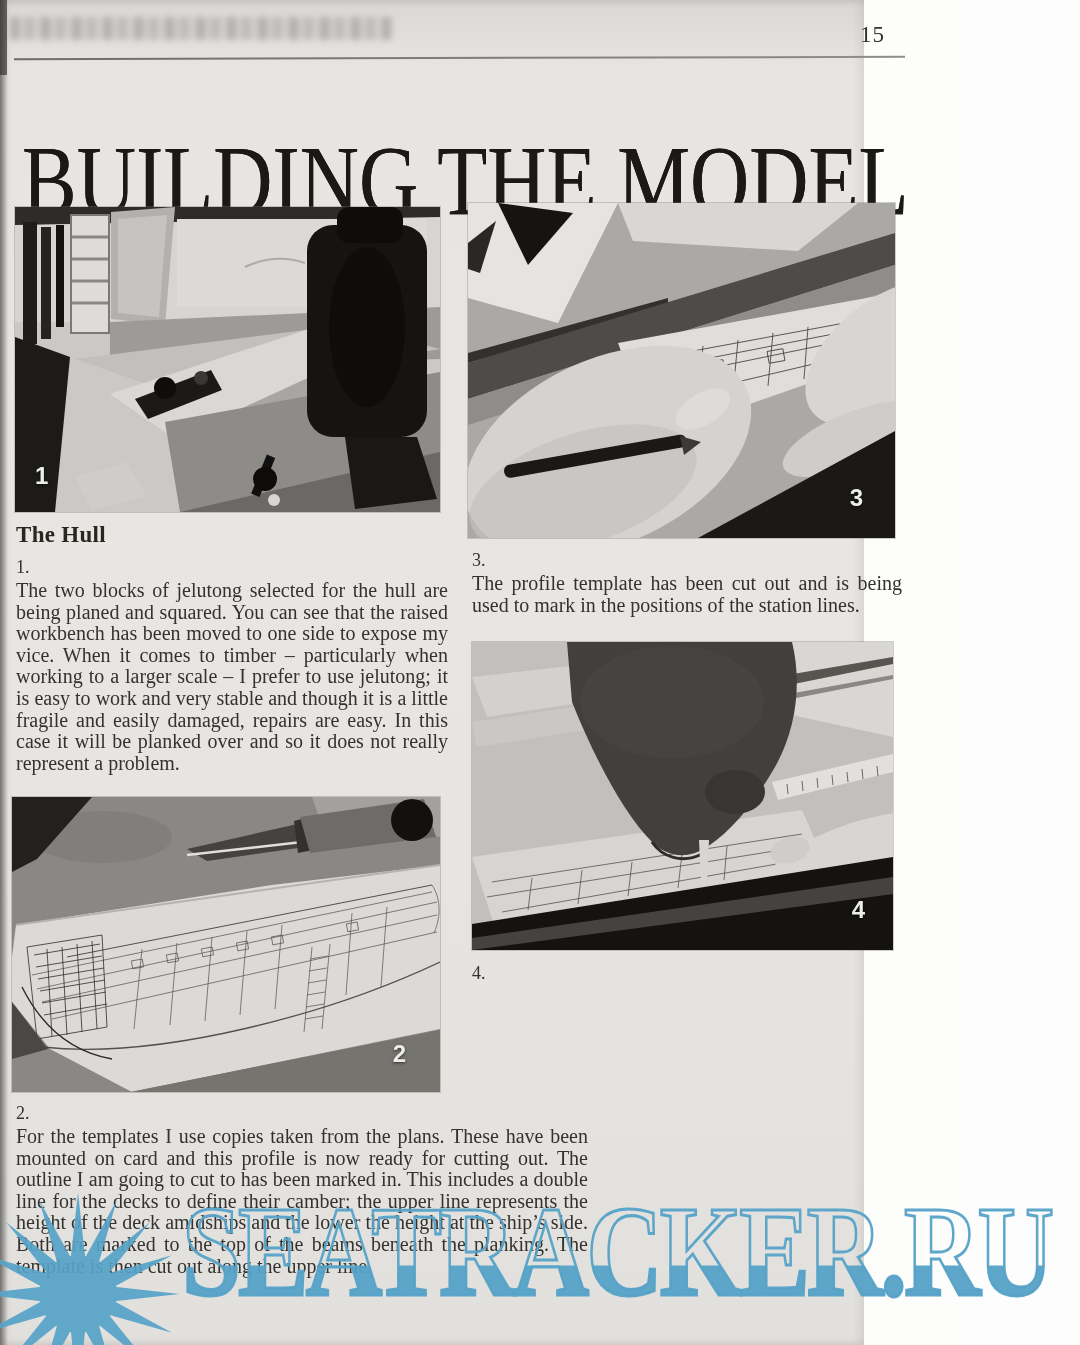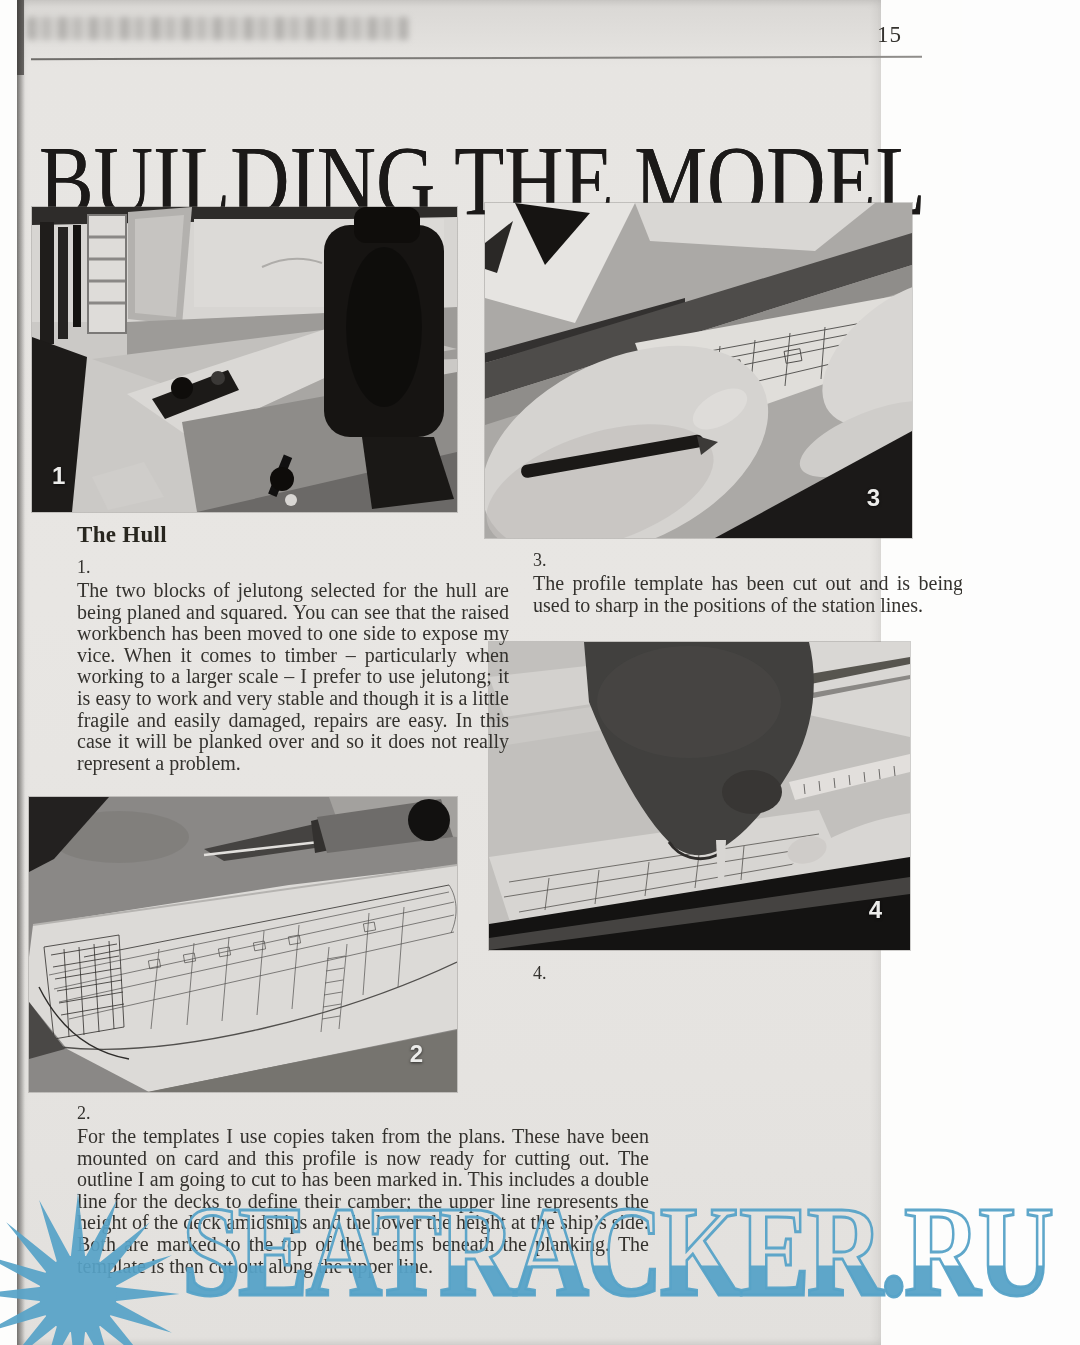--- a/index.html
+++ b/index.html
@@ -1,20 +1,20 @@
 <!DOCTYPE html>
 <html><head>
 <meta charset="utf-8">
 <style>
   html,body{margin:0;padding:0;background:#ffffff;}
   #root{position:relative;width:1080px;height:1345px;overflow:hidden;
         font-family:"Liberation Serif",serif;background:#fdfdfc;}
 
   
-  .page{position:absolute;left:17px;top:0;width:864px;height:1345px;
+  .page{position:absolute;left:0;top:0;width:864px;height:1345px;
         background:linear-gradient(180deg,#d9d7d4 0%,#e7e5e2 5%,#e8e6e3 45%,#e5e3e0 80%,#e2e0dd 100%);
         box-shadow:inset -4px 0 10px rgba(0,0,0,.07), inset 5px 0 9px rgba(0,0,0,.10);}
   .page-right-edge{position:absolute;left:962px;top:0;width:118px;height:1345px;background:#fdfdfd;}
   .left-edge-shadow{position:absolute;left:0;top:0;width:8px;height:1345px;
         background:linear-gradient(90deg,rgba(45,43,40,.55),rgba(45,43,40,0));}
   .corner-dark{position:absolute;left:0;top:0;width:7px;height:75px;background:#4d4b48;opacity:.8;}
 
   .ghost-band{position:absolute;left:10px;top:17px;width:382px;height:23px;border-radius:3px;
         background:repeating-linear-gradient(90deg,#8f8d8a 0 9px,#c6c4c1 9px 15px,#a3a19e 15px 24px,#cbc9c6 24px 31px);
         filter:blur(3px);opacity:.55;}
@@ -31,21 +31,21 @@
   figure{margin:0;position:absolute;box-shadow:0 0 0 1px rgba(120,118,115,.35);}
   figure svg{display:block;width:100%;height:100%;}
   .photo-number{position:absolute;color:#ececea;font:700 24px "Liberation Sans",sans-serif;
         text-shadow:0 1px 3px rgba(0,0,0,.6);}
   #fig1{left:15px;top:207px;width:425px;height:305px;}
   #fig3{left:468px;top:203px;width:427px;height:335px;}
   #fig4{left:472px;top:642px;width:421px;height:308px;}
   #fig2{left:12px;top:797px;width:428px;height:295px;}
 
   
-  .txt{position:absolute;color:#34322e;margin-left:44px;}
+  .txt{position:absolute;color:#34322e;}
   .section-heading{font-size:23px;font-weight:700;color:#28261f;margin:0 0 8px 0;letter-spacing:.3px;}
   .fig-num{display:block;font-size:18px;line-height:22px;margin-bottom:2px;}
   .caption{font-size:20px;line-height:21.6px;text-align:justify;margin:0;}
   #hull-block{left:16px;top:522px;width:432px;}
   #cap3-block{left:472px;top:549px;width:430px;}
   #cap4-block{left:472px;top:962px;width:430px;}
   #cap2-block{left:16px;top:1102px;width:572px;}
 
   
   .watermark{position:absolute;left:0;top:0;width:1080px;height:1345px;pointer-events:none;z-index:40;}
@@ -246,21 +246,21 @@
     </figure>
 
     <div class="txt" id="hull-block">
       <h2 class="section-heading">The Hull</h2>
       <span class="fig-num">1.</span>
       <p class="caption">The two blocks of jelutong selected for the hull are being planed and squared. You can see that the raised workbench has been moved to one side to expose my vice. When it comes to timber – particularly when working to a larger scale – I prefer to use jelutong; it is easy to work and very stable and though it is a little fragile and easily damaged, repairs are easy. In this case it will be planked over and so it does not really represent a problem.</p>
     </div>
 
     <div class="txt" id="cap3-block">
       <span class="fig-num">3.</span>
-      <p class="caption">The profile template has been cut out and is being used to sharp in the positions of the station lines.</p>
+      <p class="caption">The profile template has been cut out and is being used to mark in the positions of the station lines.</p>
     </div>
 
     <div class="txt" id="cap4-block">
       <span class="fig-num">4.</span>
     </div>
 
     <div class="txt" id="cap2-block">
       <span class="fig-num">2.</span>
       <p class="caption">For the templates I use copies taken from the plans. These have been mounted on card and this profile is now ready for cutting out. The outline I am going to cut to has been marked in. This includes a double line for the decks to define their camber; the upper line represents the height of the deck amidships and the lower the height at the ship’s side. Both are marked to the top of the beams beneath the planking. The template is then cut out along the upper line.</p>
     </div>

